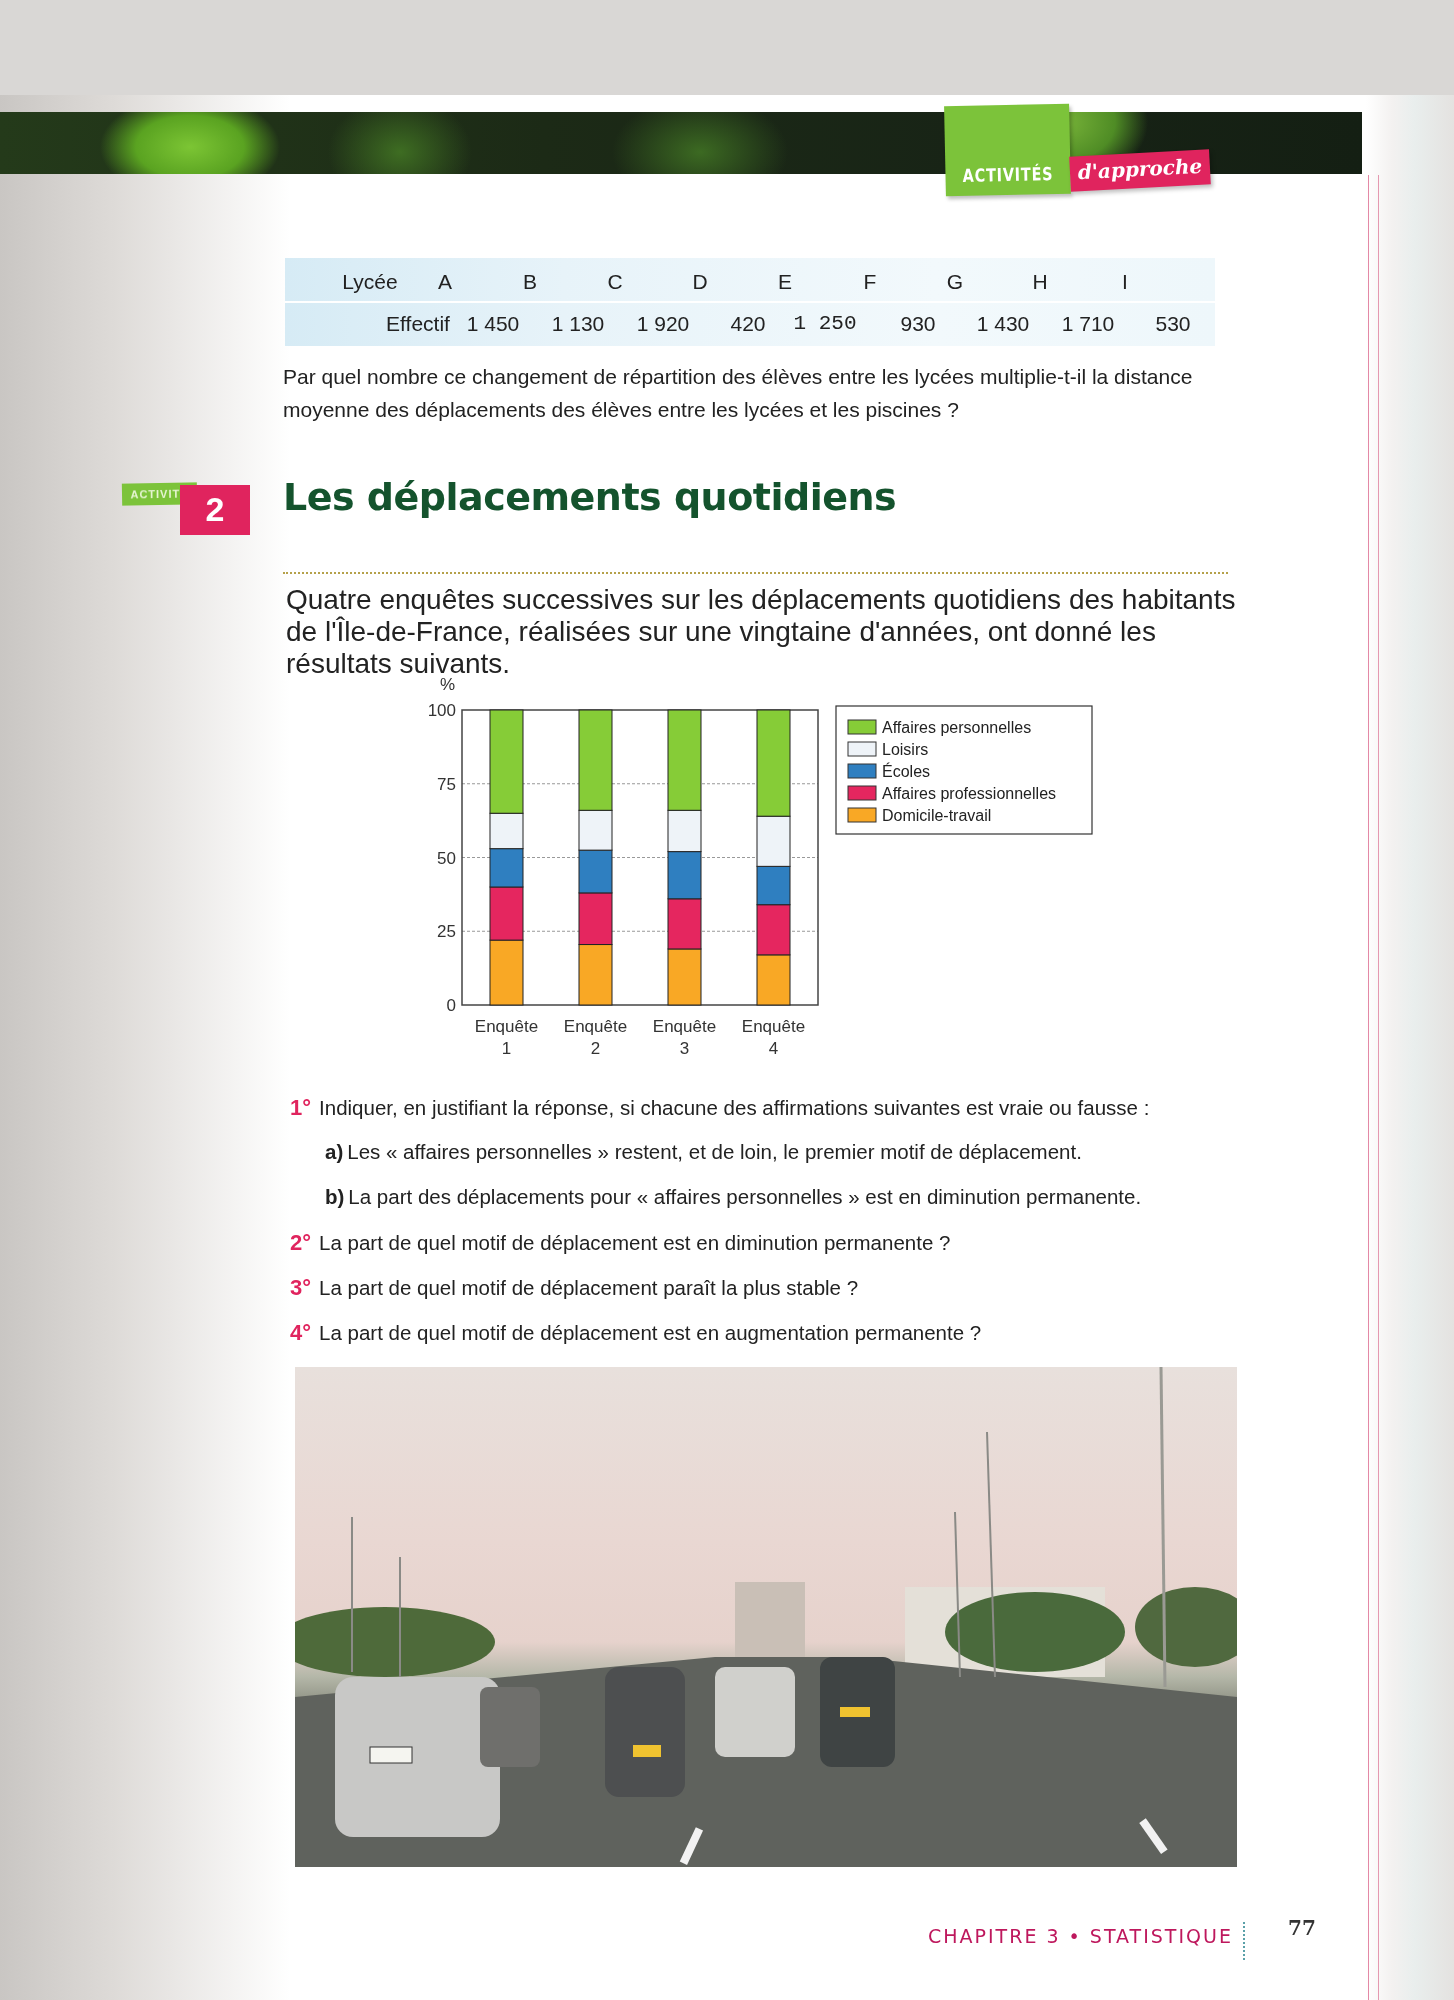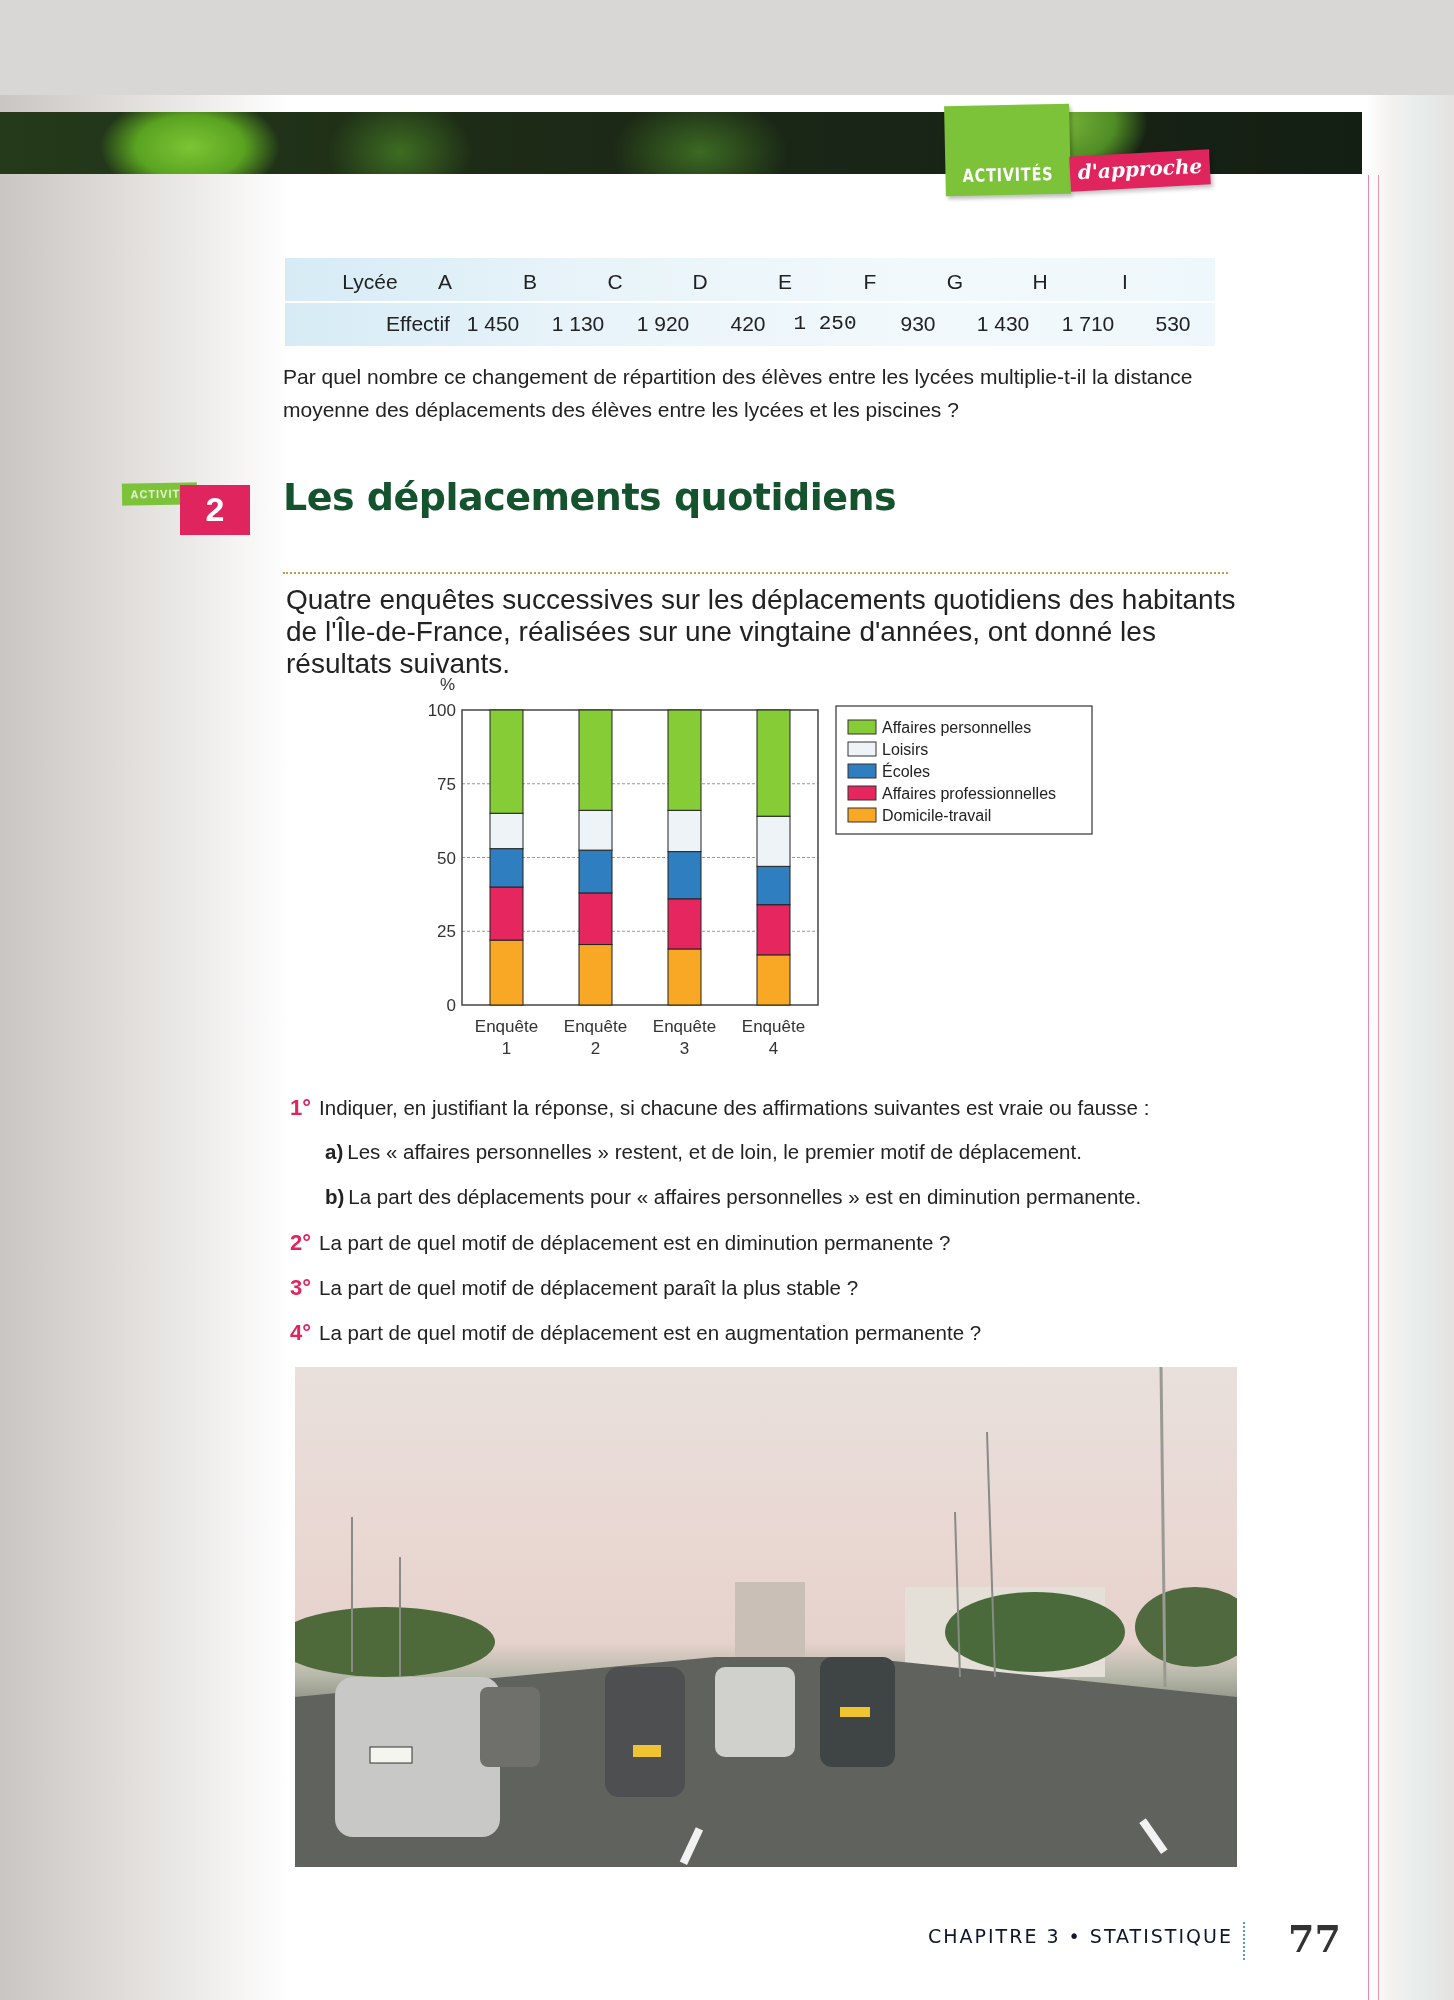--- a/index.html
+++ b/index.html
@@ -95,23 +95,23 @@
   #chart { position:absolute; left:400px; top:660px; width:700px; height:420px; }
   .questions { position:absolute; left:290px; top:1095px; width:960px; font-size:20.5px; }
   .q { position:absolute; left:0; white-space:nowrap; }
   .q .num { color:#e0245e; font-weight:bold; font-size:22px; margin-right:8px; }
   .q.sub { left:35px; }
   .q.sub .letter { font-weight:bold; margin-right:4px; }
   .photo {
     position:absolute; left:295px; top:1367px; width:942px; height:500px; overflow:hidden;
     background:linear-gradient(to bottom, #e8e0dc 0%, #e9d7d2 35%, #e6d2cc 55%, #b4b7a8 62%, #6c6e63 72%, #5a5d56 100%);
   }
-  .footer { position:absolute; left:928px; top:1925px; font-size:19px; letter-spacing:2px; color:#0f172a; font-family:"DejaVu Sans", sans-serif; }
+  .footer { position:absolute; left:928px; top:1925px; font-size:19px; letter-spacing:2px; color:#be185d; font-family:"DejaVu Sans", sans-serif; }
   .footer-sep { position:absolute; left:1243px; top:1922px; height:38px; border-left:2px dotted #5aa0a8; }
-  .page-num { position:absolute; left:1288px; top:1916px; font-family:"DejaVu Serif", serif; font-size:38px; font-weight:bold; color:#333; }
+  .page-num { position:absolute; left:1288px; top:1916px; font-family:"DejaVu Serif", serif; font-size:20px; font-weight:bold; color:#333; }
 </style>
 </head>
 <body>
 
 <div class="page"></div>
 <div class="gutter-shade"></div>
 <div class="page-edges"></div>
 <div class="edge-line1"></div>
 <div class="edge-line2"></div>
 

